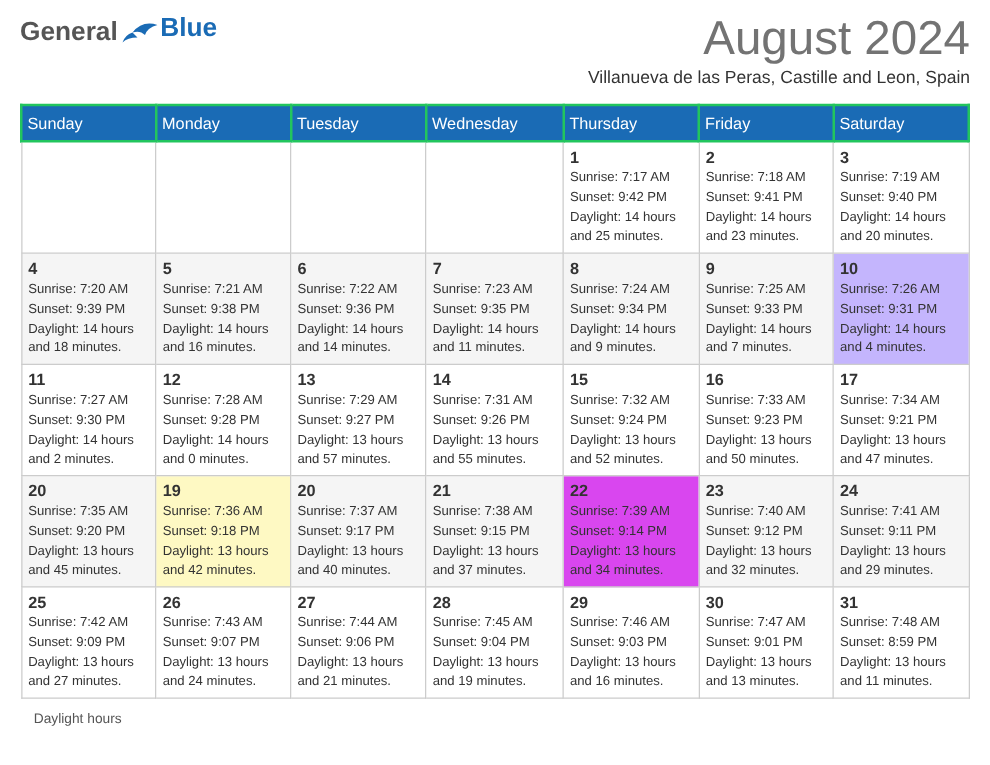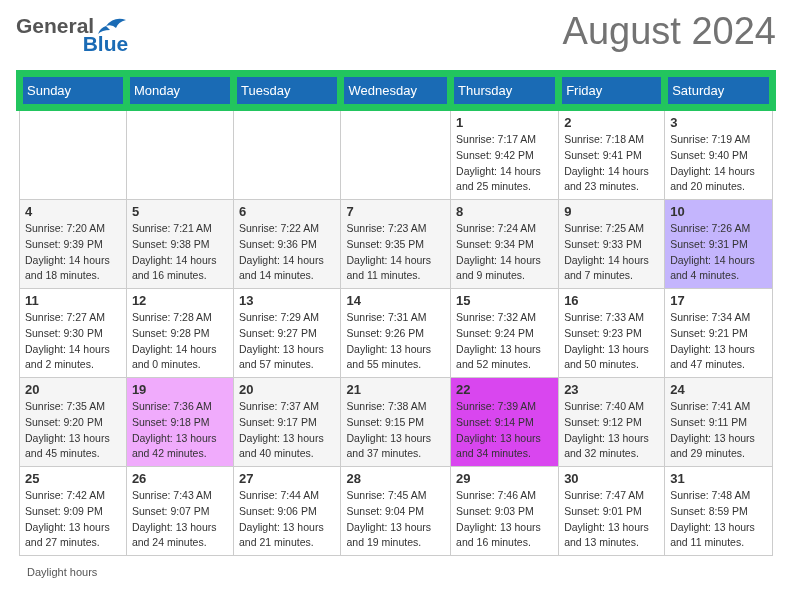--- a/index.html
+++ b/index.html
@@ -6,21 +6,21 @@
     body { font-family: Arial, sans-serif; background: #fff; width: 792px; min-height: 612px; }
     
     .calendar { width: 100%; border-collapse: collapse; margin-top: 8px; }
     .calendar th {
       background: #1a6bb5;
       color: #fff;
       font-size: 13px;
       font-weight: normal;
       padding: 6px 4px;
       text-align: left;
-      border: 7px solid #22c55e;
+      border: 2px solid #22c55e;
     }
     .calendar td {
       border: 1px solid #ccc;
       vertical-align: top;
       padding: 4px 5px;
       font-size: 11px;
       color: #333;
       width: 113px;
       min-height: 80px;
       background: #fff;
@@ -28,34 +28,35 @@
     .calendar tr:nth-child(even) td { background: #f5f5f5; }
     .day-number { font-size: 13px; font-weight: bold; display: block; margin-bottom: 2px; }
     .day-info { font-size: 10.5px; line-height: 1.5; }
   </style>
 </head>
 <body>
 
 <div style="padding: 10px 16px 0 16px; display: flex; align-items: flex-start;">
 
   <div style="display:flex; align-items:center; gap:4px; margin-top:4px;">
-    <div style="display:flex; flex-direction:column; align-items:flex-end;">
+    <div style="display:flex; flex-direction:row; align-items:center;">
       <div style="display:flex; align-items:center; gap:2px;">
         <span style="font-size:21px; font-weight:bold; color:#555; font-family:Arial;">General</span>
         <svg width="32" height="24" viewBox="0 0 32 24">
           <path d="M10 12 Q18 2 30 6 Q22 8 20 14 Q16 10 10 12Z" fill="#1a6bb5"></path>
           <path d="M10 12 Q4 14 2 20 Q6 16 14 16Z" fill="#1a6bb5"></path>
         </svg>
       </div>
       <span style="font-size:21px; font-weight:bold; color:#1a6bb5; font-family:Arial; margin-top:-6px;">Blue</span>
     </div>
   </div>
 
   <div style="flex:1; text-align:right;">
     <div style="font-size:38px; font-weight:normal; color:#737373; font-family:Arial;">August 2024</div>
+    <div style="font-size:14px; color:#333; font-family:Arial;">Villanueva de las Peras, Castille and Leon, Spain</div>
   </div>
 </div>
 
 <div style="padding: 6px 16px 0 16px;">
   <table class="calendar">
     <thead>
       <tr id="header-row">
           <th>Sunday</th>
           <th>Monday</th>
           <th>Tuesday</th>
@@ -142,21 +143,21 @@
           <td>
             <span class="day-number">17</span>
             <div class="day-info">Sunrise: 7:34 AM<br>Sunset: 9:21 PM<br>Daylight: 13 hours and 47 minutes.</div>
           </td>
         </tr>
         <tr>
           <td style="background: rgb(245, 245, 245);">
             <span class="day-number">20</span>
             <div class="day-info">Sunrise: 7:35 AM<br>Sunset: 9:20 PM<br>Daylight: 13 hours and 45 minutes.</div>
           </td>
-          <td style="background: #f0abfc;">
+          <td style="background: #fef9c3;">
             <span class="day-number">19</span>
             <div class="day-info">Sunrise: 7:36 AM<br>Sunset: 9:18 PM<br>Daylight: 13 hours and 42 minutes.</div>
           </td>
           <td style="background: rgb(245, 245, 245);">
             <span class="day-number">20</span>
             <div class="day-info">Sunrise: 7:37 AM<br>Sunset: 9:17 PM<br>Daylight: 13 hours and 40 minutes.</div>
           </td>
           <td style="background: rgb(245, 245, 245);">
             <span class="day-number">21</span>
             <div class="day-info">Sunrise: 7:38 AM<br>Sunset: 9:15 PM<br>Daylight: 13 hours and 37 minutes.</div>

